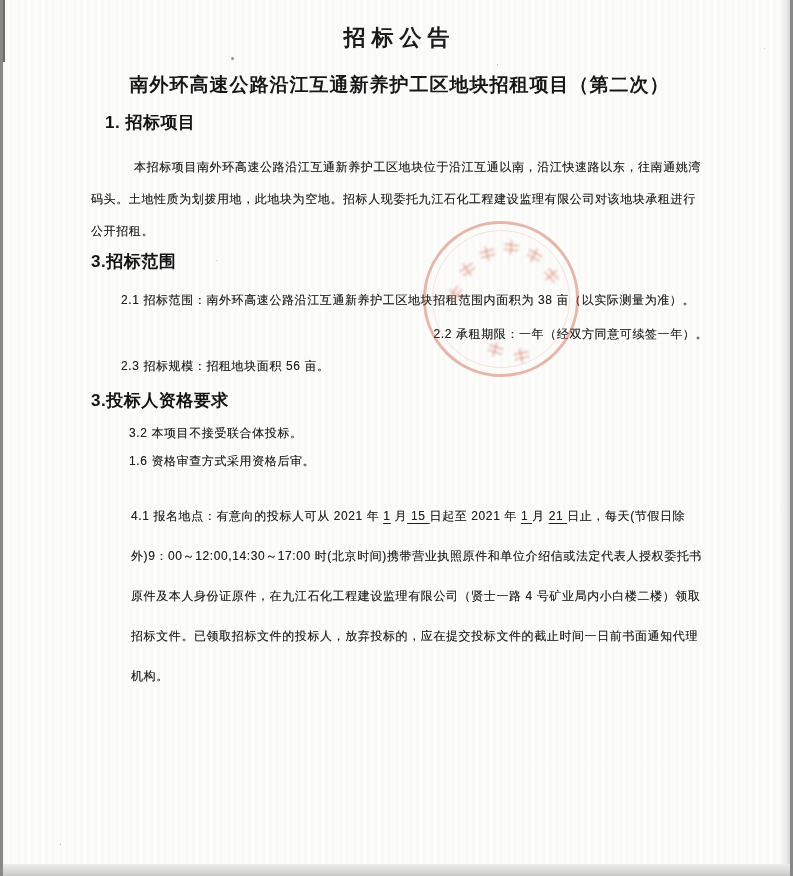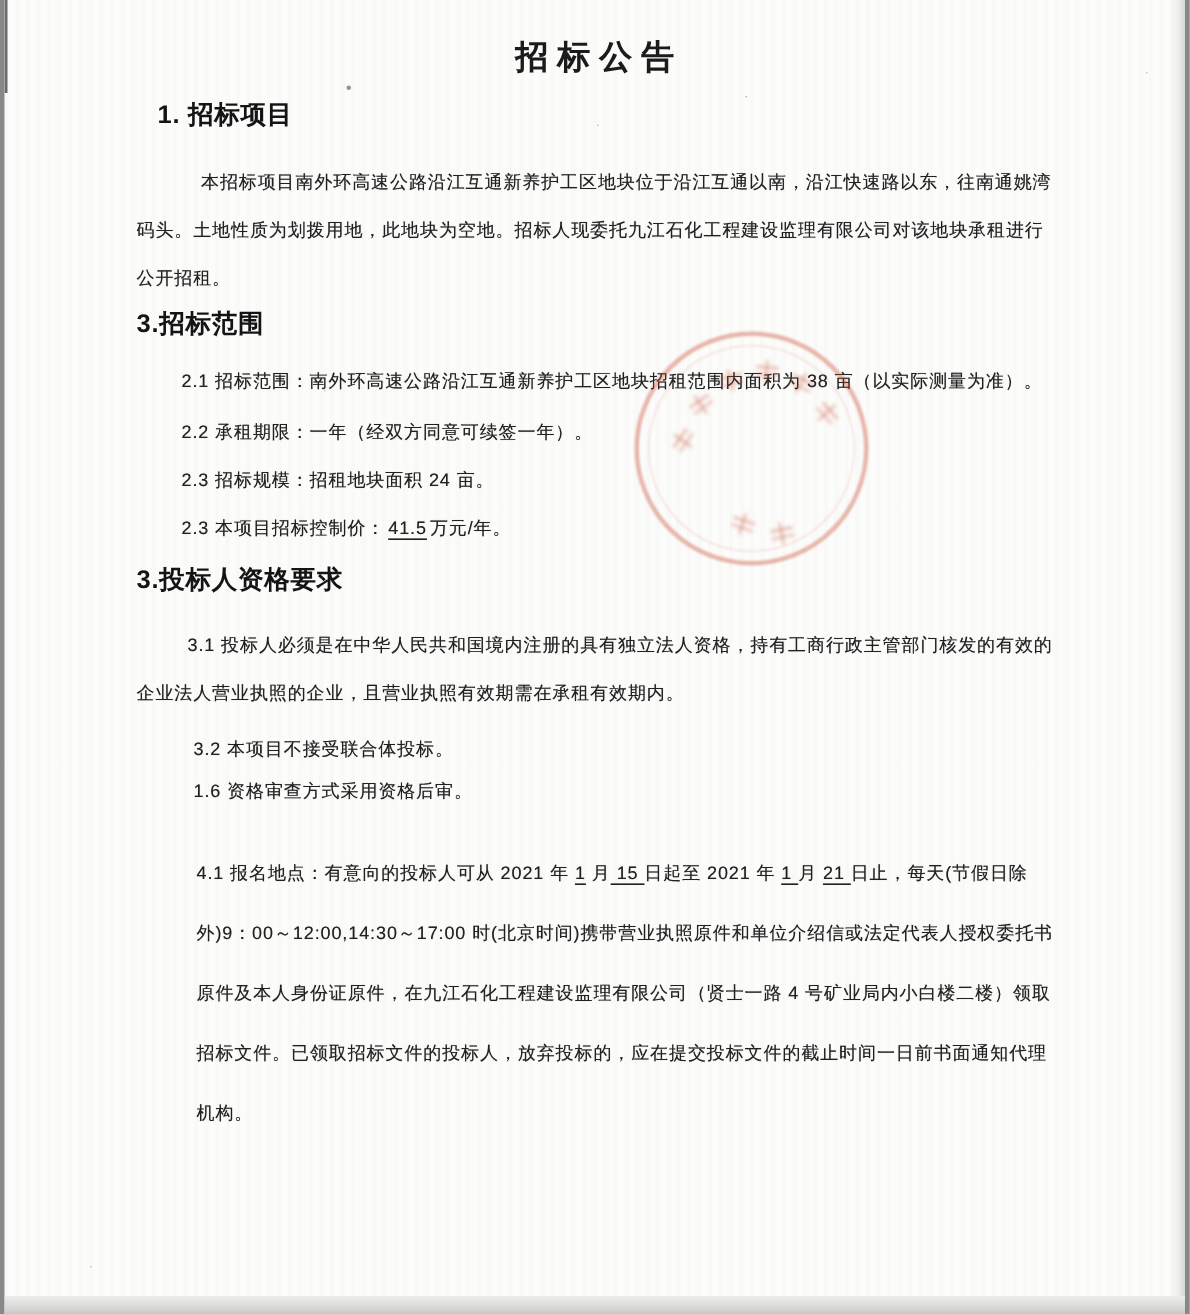--- a/index.html
+++ b/index.html
@@ -37,21 +37,21 @@
   .h2h { margin-top:4px; }
   .h3h { margin-top:8px; }
   .h4h { margin-top:10px; }
   .body {
     font-size:12px; line-height:32px; color:#212121;
     letter-spacing:0.6px;
     text-shadow:0 0 0.5px rgba(20,20,20,0.45);
   }
   .p1 { margin-top:17px; text-indent:43px; }
   .i21 { margin-top:12px; text-indent:30px; line-height:30px; }
-  .i22 { margin-top:3px; margin-left:30px; }
+  .i22 { margin-top:3px; margin-left:30px;text-align:right; }
   .i23a { margin-left:30px; }
   .i23b { margin-left:30px; }
   .i31 { margin-top:16px; text-indent:34px; }
   .i32 { margin-top:7px; margin-left:38px; line-height:28px; }
   .i33 { margin-left:38px; line-height:28px; }
   .reg { margin-top:21px; margin-left:40px; line-height:40px; }
   .u { text-decoration:underline; text-underline-offset:3px; }
   .uwide { padding:0 2px; }
 
   
@@ -110,32 +110,31 @@
 </style>
 </head>
 <body>
 
 <div class="page">
 
   <div class="doc">
 
     <div class="title">招标公告</div>
 
+    <div class="subtitle">南外环高速公路沿江互通新养护工区地块招租项目（第二次）</div>
 
     <div class="h h1h">1. 招标项目</div>
     <p class="body p1">本招标项目南外环高速公路沿江互通新养护工区地块位于沿江互通以南，沿江快速路以东，往南通姚湾码头。土地性质为划拨用地，此地块为空地。招标人现委托九江石化工程建设监理有限公司对该地块承租进行公开招租。</p>
 
     <div class="h h2h">3.招标范围</div>
     <p class="body i21">2.1 招标范围：南外环高速公路沿江互通新养护工区地块招租范围内面积为 38 亩（以实际测量为准）。</p>
     <p class="body i22">2.2 承租期限：一年（经双方同意可续签一年）。</p>
-    <p class="body i23a">2.3 招标规模：招租地块面积 24 亩。</p>
-    <p class="body i23b"><span>2.3  本项目招标控制价：</span><span class="u uwide">41.5</span><span>万元/年。</span></p>
+    <p class="body i23a">2.3 招标规模：招租地块面积 56 亩。</p>
 
     <div class="h h3h">3.投标人资格要求</div>
-    <p class="body i31">3.1 投标人必须是在中华人民共和国境内注册的具有独立法人资格，持有工商行政主管部门核发的有效的企业法人营业执照的企业，且营业执照有效期需在承租有效期内。</p>
     <p class="body i32">3.2 本项目不接受联合体投标。</p>
     <p class="body i33">1.6 资格审查方式采用资格后审。</p>
 
     <p class="body reg"><span>4.1 报名地点：有意向的投标人可从 2021 年 </span><span class="u">1</span><span> 月</span><span class="u"> 15 </span><span>日起至 2021 年 </span><span class="u"> 1 </span><span> 月 </span><span class="u"> 21 </span><span> 日止，</span><span>每天(节假日除外)9：00～12:00,14:30～17:00 时(北京时间)携带营业执照原件和单位介绍信或法定代表人授权委托书原件及本人身份证原件，在九江石化工程建设监理有限公司（贤士一路 4 号矿业局内小白楼二楼）领取招标文件。已领取招标文件的投标人，放弃投标的，应在提交投标文件的截止时间一日前书面通知代理机构。</span></p>
 
   </div>
 
   <div class="seal">
     <span class="mark m1"></span>
     <span class="mark m2"></span>

